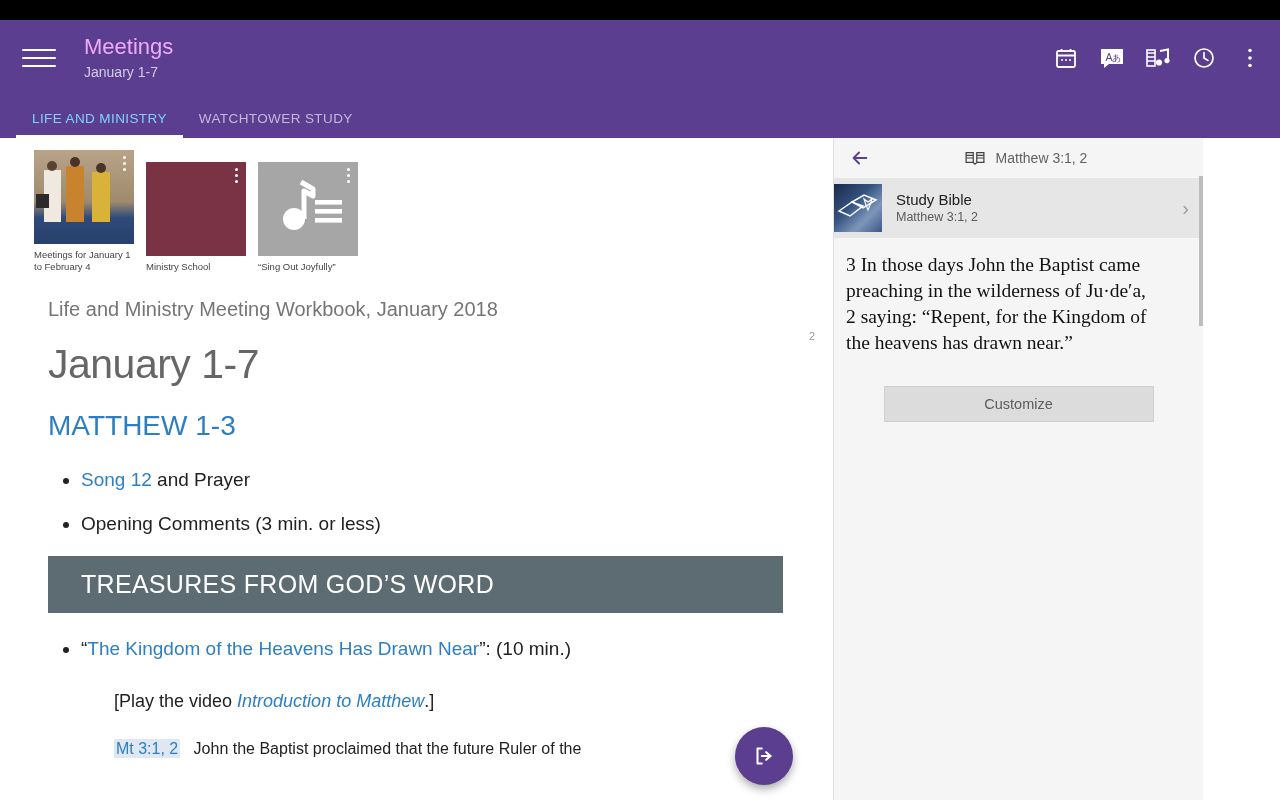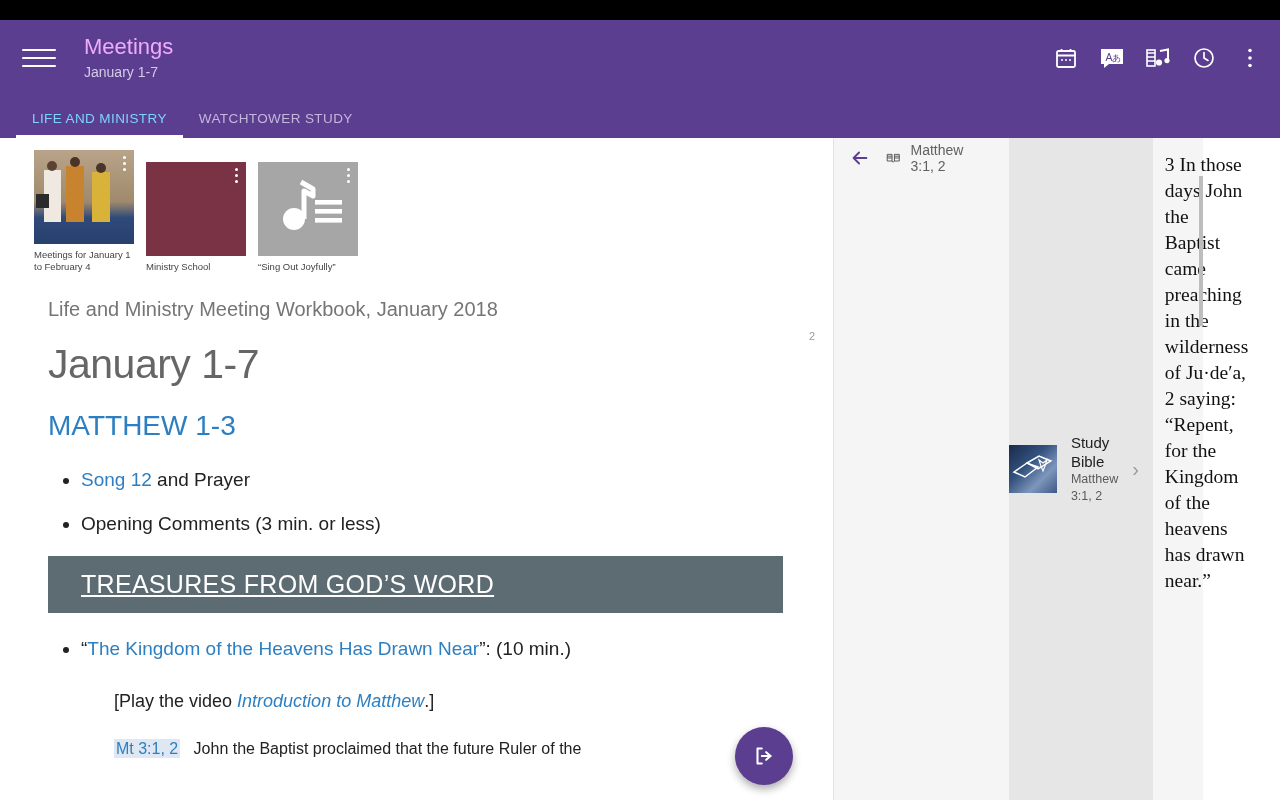--- a/index.html
+++ b/index.html
@@ -69,35 +69,35 @@
 
   .page { padding: 26px 50px 0 48px; position:relative; }
   .pagenum { position:absolute; right:18px; top:58px; font-size:11px; color:#9a9a9a; }
   .workbook { font-size:20px; color:#757575; font-weight:400; }
   .bigdate { font-size:41px; color:#666; font-weight:400; margin-top:20px; letter-spacing:-.5px;}
   .ref { font-size:28px; color:#2d7fc1; margin-top:22px; }
   ul.list { margin: 26px 0 0 0; padding-left: 33px; }
   ul.list li { font-size:19px; color:#222; line-height:24px; margin-bottom:20px; }
   .lnk { color:#2d7fc1; }
   .sect { background:#5C6C72; color:#fff; font-size:25px; padding:14px 0 14px 33px;
-          letter-spacing:.3px; margin-top:8px;text-decoration:underline; }
+          letter-spacing:.3px; margin-top:8px; }
   ul.list2 { margin: 24px 0 0 0; padding-left: 33px; }
   ul.list2 li { font-size:19px; color:#222; line-height:24px; }
   .indent { margin: 30px 0 0 66px; font-size:18px; color:#222; }
   .ital { font-style: italic; color:#2d7fc1; }
   .cut { margin: 28px 0 0 66px; font-size:16px; color:#222; white-space:nowrap; }
   .vref { color:#2d7fc1; background:#dfe8f2; padding:1px 2px; }
 
   .fab { position:absolute; right:40px; bottom:15px; width:58px; height:58px;
      border-radius:50%; background:#5B3E90; display:flex; align-items:center;
      justify-content:center; box-shadow:0 4px 9px rgba(0,0,0,.33); cursor:pointer; }
 
   
   .side { width: 370px; background:#f5f5f5; border-left:1px solid #e2e2e2;
-          position:relative; display:flex; }
+          position:relative; display:flex; flex-direction:column; }
   .side-head { height:40px; display:flex; align-items:center; gap:14px; padding:0 14px;
       background:#f5f5f5; }
   .back { cursor:pointer; width:24px; height:24px; display:flex; align-items:center;
       justify-content:center; }
   .side-head-center { flex:1; display:flex; align-items:center; justify-content:center;
       gap:10px; margin-right:24px; }
   .side-head-label { font-size:14px; color:#616161; }
   .pub-card { background:#e6e6e6; display:flex; align-items:center; gap:14px;
       padding:6px 10px 6px 0; cursor:pointer; }
   .pub-thumb { width:48px; height:48px; flex:none; position:relative; overflow:hidden;

